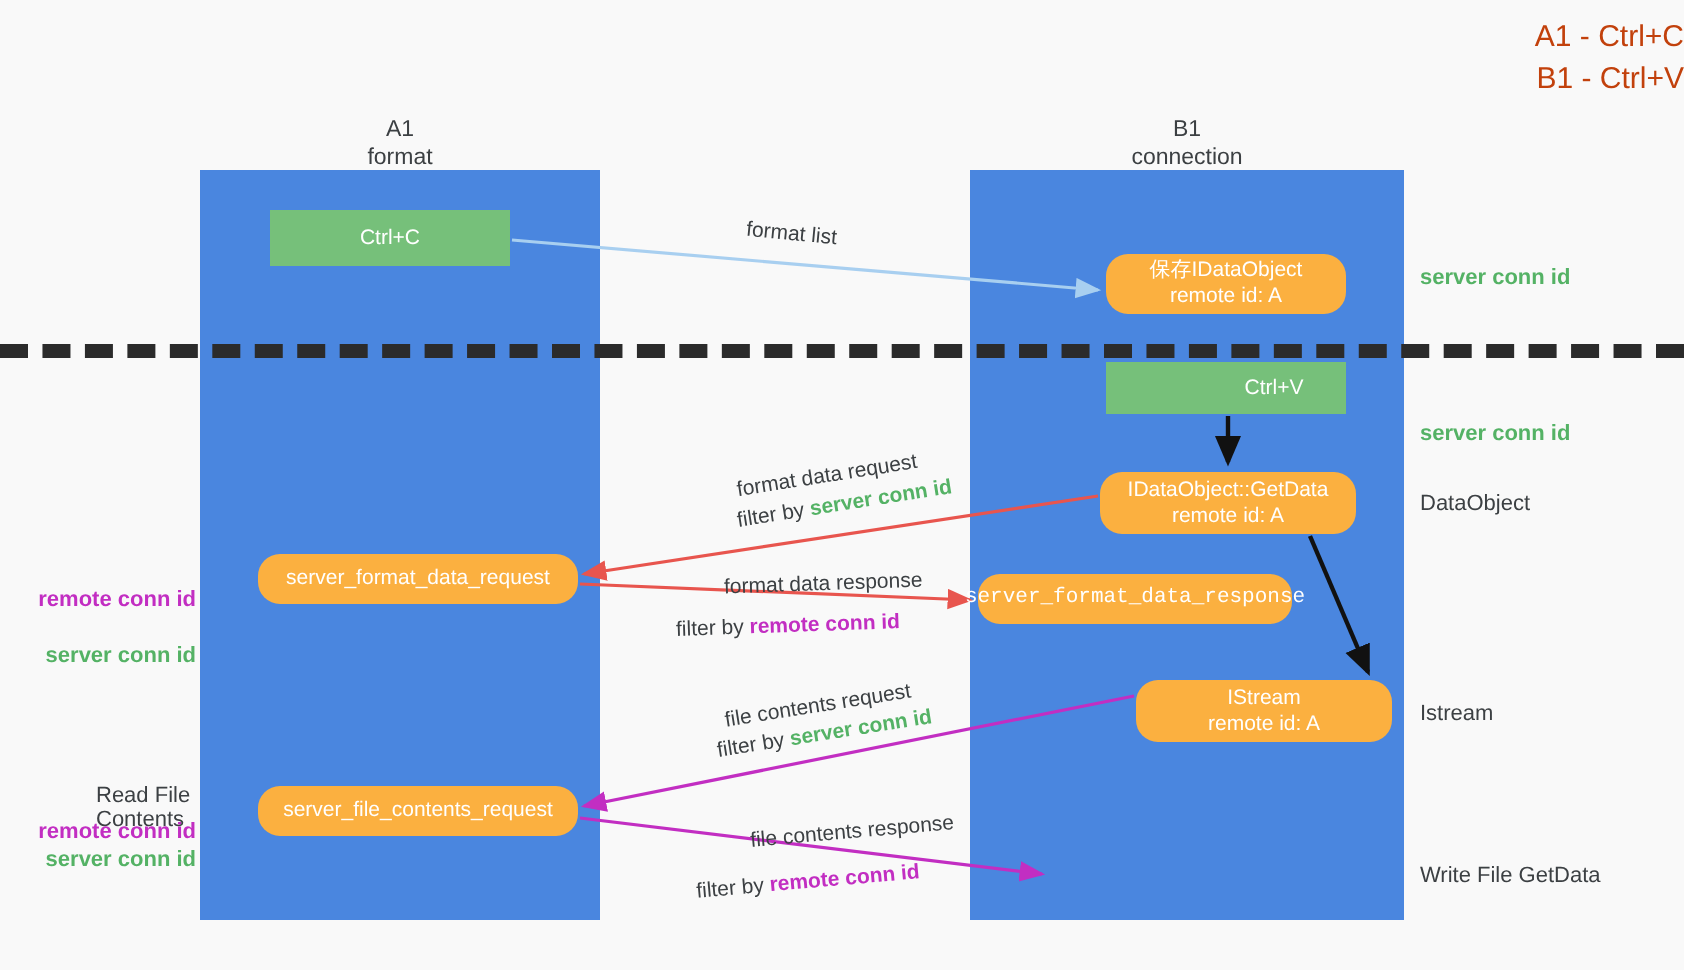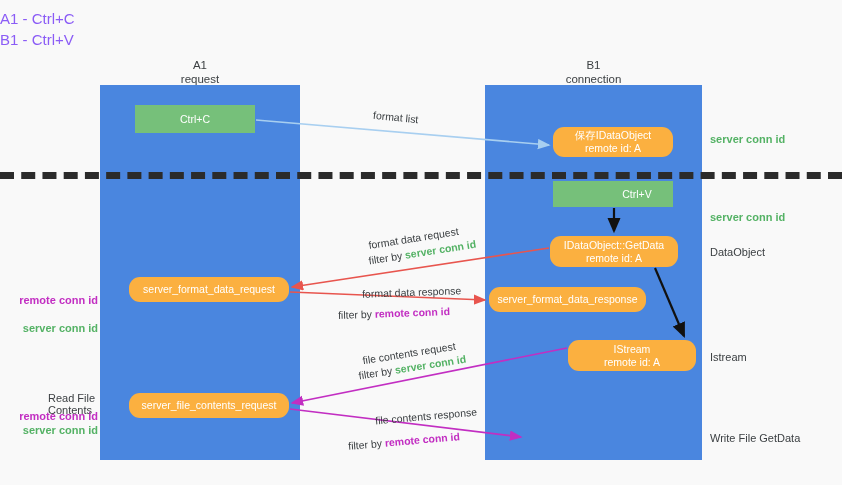--- a/index.html
+++ b/index.html
@@ -8,22 +8,22 @@
     background:#f9f9f9;
     font-family:"Liberation Sans","DejaVu Sans",sans-serif;
     position:relative;overflow:hidden;
     -webkit-font-smoothing:antialiased;
   }
   #stage{position:absolute;left:0;top:0;width:842px;height:485px;}
   .abs{position:absolute;}
 
   
   #title{
-    left:0;top:8px;width:842px;text-align:left;
-    font-size:15px;color:#8b5cf6;line-height:21px;
+    left:0;top:8px;width:842px;text-align:right;
+    font-size:15px;color:#c2410c;line-height:21px;
     white-space:pre-line;
   }
 
   
   .lane-head{
     text-align:center;font-size:11.5px;color:#3c4043;line-height:14px;
     white-space:pre-line;
   }
   #headA{left:100px;top:58px;width:200px;}
   #headB{left:485px;top:58px;width:217px;}
@@ -46,21 +46,21 @@
     text-align:center;color:#ffffff;font-size:10.5px;line-height:13px;
     white-space:pre-line;
   }
   .green{background:#76c07a;}
   .orange{background:#fbb040;border-radius:11px;}
 
   #boxCtrlC{left:135px;top:105px;width:120px;height:28px;}
   #boxSaveIDO{left:553px;top:127px;width:120px;height:30px;}
   #boxCtrlV{left:553px;top:181px;width:120px;height:26px;padding-left:48px;}
   #boxGetData{left:550px;top:236px;width:128px;height:31px;}
-  #boxFmtResp{left:489px;top:287px;width:157px;height:25px;}
+  #boxFmtResp{left:489px;top:287px;width:157px;height:25px;font-family:Liberation Mono, monospace;}
   #boxIStream{left:568px;top:340px;width:128px;height:31px;}
   #boxFmtReq{left:129px;top:277px;width:160px;height:25px;}
   #boxFileReq{left:129px;top:393px;width:160px;height:25px;}
   #boxFileResp{left:525px;top:424px;width:159px;height:25px;}
 
   
   .side{font-size:11px;line-height:14px;}
   .green-t{color:#54b265;font-weight:bold;}
   .purple-t{color:#c22ec2;font-weight:bold;}
   .dark-t{color:#3c4043;}
@@ -103,21 +103,21 @@
 
 <div id="stage">
 
   <div class="abs" id="title">A1 - Ctrl+C
 B1 - Ctrl+V</div>
 
   <div class="abs lane" id="laneA"></div>
   <div class="abs lane" id="laneB"></div>
 
   <div class="abs lane-head" id="headA">A1
-request</div>
+format</div>
   <div class="abs lane-head" id="headB">B1
 connection</div>
 
   <svg id="wires">
     <defs>
       <marker id="ahBlue" markerWidth="9" markerHeight="9" refX="7" refY="3.2" orient="auto">
         <path d="M0,0 L8,3.2 L0,6.4 z" fill="#a8cff0"></path>
       </marker>
       <marker id="ahRed" markerWidth="9" markerHeight="9" refX="7" refY="3.2" orient="auto">
         <path d="M0,0 L8,3.2 L0,6.4 z" fill="#e8554e"></path>

